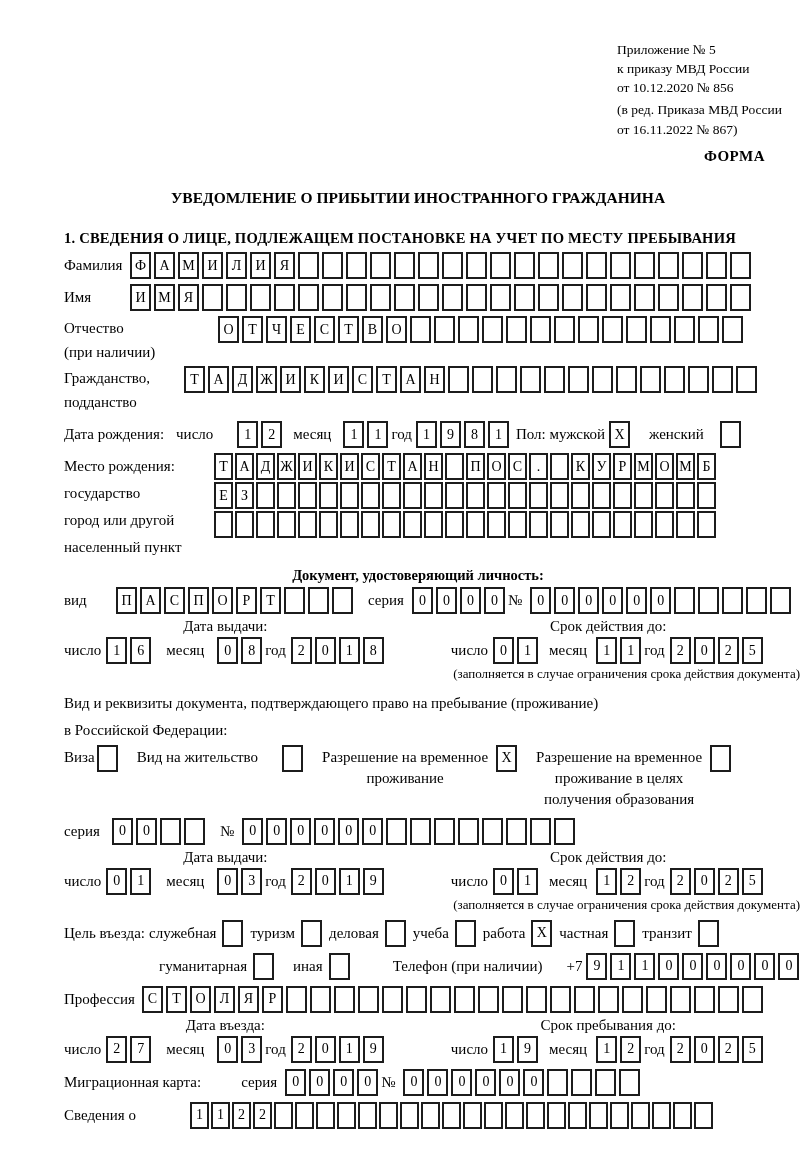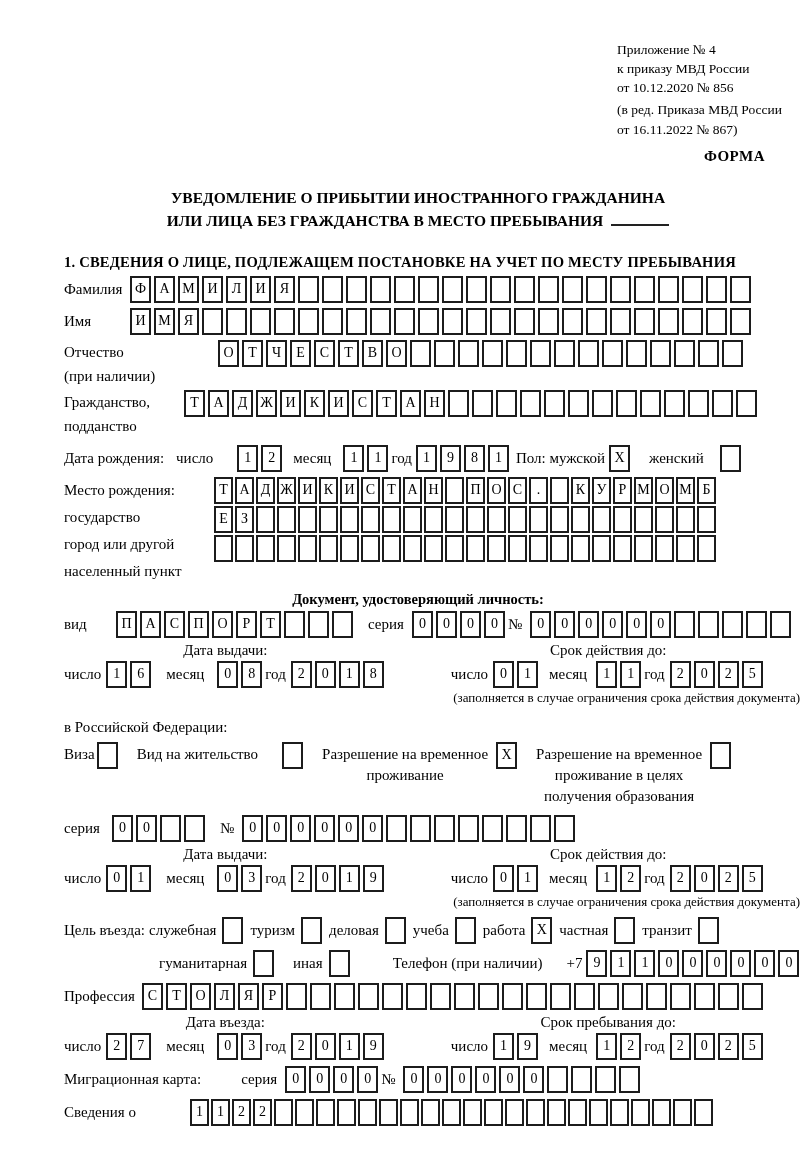--- a/index.html
+++ b/index.html
@@ -41,33 +41,32 @@
   .purp .lbl{margin-right:6px;}
   .gap4{width:4px;flex:none;}.gap8{width:8px;flex:none;}.gap12{width:12px;flex:none;}
   .gap16{width:16px;flex:none;}.gap24{width:24px;flex:none;}.gap40{width:40px;flex:none;}
 </style>
 </head>
 <body>
 
 <div class="page">
 
   <div class="appendix">
-    <div>Приложение № 4</div>
+    <div>Приложение № 5</div>
     <div>к приказу МВД России</div>
     <div>от 10.12.2020 № 856</div>
     <div class="amend">
       <div>(в ред. Приказа МВД России</div>
       <div>от 16.11.2022 № 867)</div>
     </div>
   </div>
   <div class="forma">ФОРМА</div>
 
   <div class="title">
     <div>УВЕДОМЛЕНИЕ О ПРИБЫТИИ ИНОСТРАННОГО ГРАЖДАНИНА</div>
-    <div><span>ИЛИ ЛИЦА БЕЗ ГРАЖДАНСТВА В МЕСТО ПРЕБЫВАНИЯ</span><span class="blankline"></span></div>
   </div>
 
   <div class="section1">1. СВЕДЕНИЯ О ЛИЦЕ, ПОДЛЕЖАЩЕМ ПОСТАНОВКЕ НА УЧЕТ ПО МЕСТУ ПРЕБЫВАНИЯ</div>
 
   <div class="row" style="font-family:Liberation Serif, serif;">
     <span class="lbl" style="width:66px;">Фамилия</span>
     <span class="cells">
         <span class="cell">Ф</span>
         <span class="cell">А</span>
         <span class="cell">М</span>
@@ -410,20 +409,21 @@
             <span class="cell">0</span>
             <span class="cell">2</span>
             <span class="cell">5</span>
           </span>
       </div>
     </div>
   </div>
   <div class="note" style="width:736px;">(заполняется в случае ограничения срока действия документа)</div>
 
   <div class="intro">
+    <div>Вид и реквизиты документа, подтверждающего право на пребывание (проживание)</div>
     <div>в Российской Федерации:</div>
   </div>
 
   <div class="row top" style="margin-top:4px;">
     <div class="opt">
       <span class="opttext">Виза</span>
       <span class="cells" style="margin-left:2px;">
           <span class="cell"></span>
         </span>
     </div>

